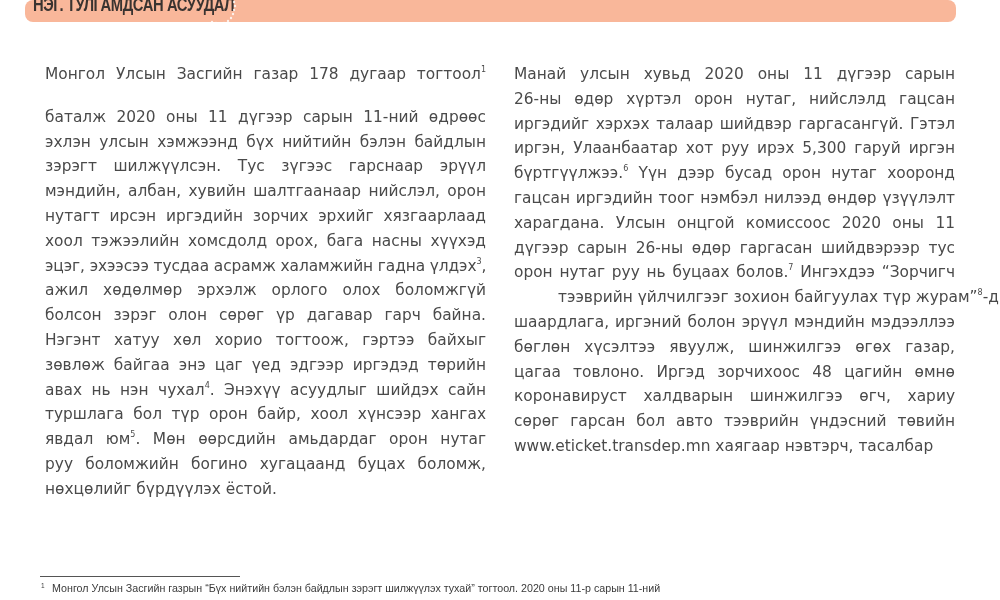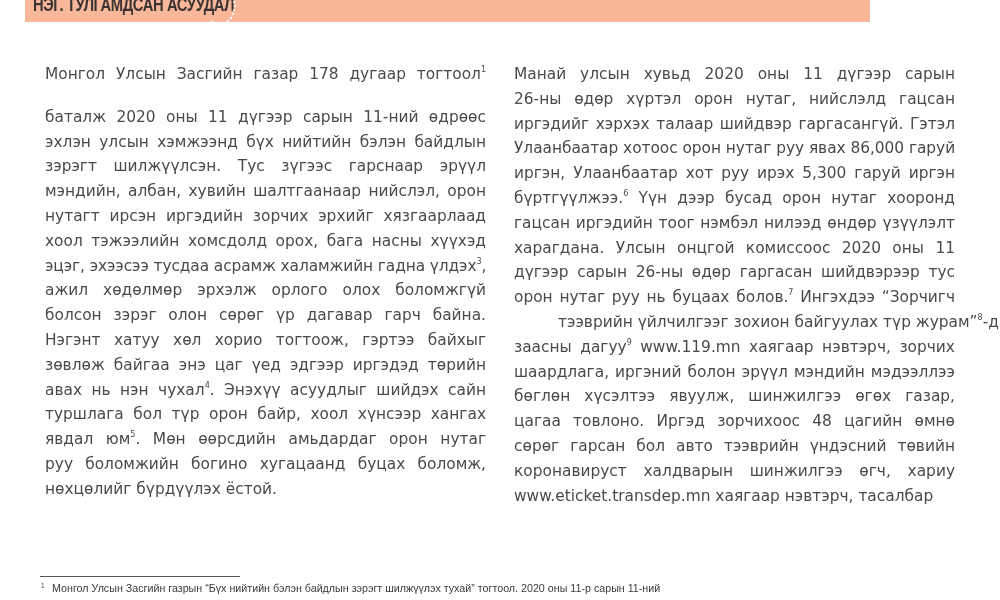--- a/index.html
+++ b/index.html
@@ -12,24 +12,25 @@
     height: 600px;
     position: relative;
     overflow: hidden;
     font-family: "DejaVu Sans", sans-serif;
     color: #4a4a4a;
   }
   .banner {
     position: absolute;
     left: 25px;
     top: 0;
-    width: 845px;
+    width: 931px;
     height: 22px;
     background: #f9b79a;
     overflow: hidden;
+    border-radius: 8px;
   }
   .banner-title {
     position: absolute;
     left: 8px;
     top: -5px;
     font-family: "Liberation Sans", sans-serif;
     font-weight: bold;
     font-size: 18px;
     letter-spacing: -0.5px;
     color: #3a3330;
@@ -130,33 +131,31 @@
     <span class="line" style="display: block;"><span>авах нь нэн чухал</span><sup>4</sup><span>. Энэхүү асуудлыг шийдэх сайн</span></span>
     <span class="line" style="display: block;"><span>туршлага бол түр орон байр, хоол хүнсээр хангах</span></span>
     <span class="line" style="display: block;"><span>явдал юм</span><sup>5</sup><span>. Мөн өөрсдийн амьдардаг орон нутаг</span></span>
     <span class="line" style="display: block;"><span>руу боломжийн богино хугацаанд буцах боломж,</span></span>
     <span class="line last" style="display: block;"><span>нөхцөлийг бүрдүүлэх ёстой.</span></span>
   </div>
 <div class="column col-right" id="col-right">
     <span class="line" style="display: block;"><span>Манай улсын хувьд 2020 оны 11 дүгээр сарын</span></span>
     <span class="line" style="display: block;"><span>26-ны өдөр хүртэл орон нутаг, нийслэлд гацсан</span></span>
     <span class="line" style="display: block;"><span>иргэдийг хэрхэх талаар шийдвэр гаргасангүй. Гэтэл</span></span>
-    <span class="line" style="display: block; letter-spacing: -0.0392157px;"><span>Улаанбаатар хотоос орон нутаг руу явах 86,000 гаруй</span></span>
     <span class="line" style="display: block;"><span>иргэн, Улаанбаатар хот руу ирэх 5,300 гаруй иргэн</span></span>
     <span class="line" style="display: block;"><span>бүртгүүлжээ.</span><sup>6</sup><span> Үүн дээр бусад орон нутаг хооронд</span></span>
     <span class="line" style="display: block;"><span>гацсан иргэдийн тоог нэмбэл нилээд өндөр үзүүлэлт</span></span>
     <span class="line" style="display: block;"><span>харагдана. Улсын онцгой комиссоос 2020 оны 11</span></span>
     <span class="line" style="display: block;"><span>дүгээр сарын 26-ны өдөр гаргасан шийдвэрээр тус</span></span>
     <span class="line" style="display: block;"><span>орон нутаг руу нь буцаах болов.</span><sup>7</sup><span> Ингэхдээ “Зорчигч</span></span>
     <span class="line" style="display: block; margin-left: 44px;"><span>тээврийн үйлчилгээг зохион байгуулах түр журам”</span><sup>8</sup><span>-д</span></span>
-    <span class="line" style="display: block;"><span>заасны дагуу</span><sup>9</sup><span> www.119.mn хаягаар нэвтэрч, зорчих</span></span>
     <span class="line" style="display: block;"><span>шаардлага, иргэний болон эрүүл мэндийн мэдээллээ</span></span>
     <span class="line" style="display: block;"><span>бөглөн хүсэлтээ явуулж, шинжилгээ өгөх газар,</span></span>
     <span class="line" style="display: block;"><span>цагаа товлоно. Иргэд зорчихоос 48 цагийн өмнө</span></span>
+    <span class="line" style="display: block;"><span>коронавируст халдварын шинжилгээ өгч, хариу</span></span>
     <span class="line" style="display: block;"><span>сөрөг гарсан бол авто тээврийн үндэсний төвийн</span></span>
-    <span class="line" style="display: block;"><span>коронавируст халдварын шинжилгээ өгч, хариу</span></span>
     <span class="line last" style="display: block;"><span>www.eticket.transdep.mn хаягаар нэвтэрч, тасалбар</span></span>
   </div>
 
 <div class="footnote-rule"></div>
 <div class="footnote">
   <sup>1</sup><span>Монгол Улсын Засгийн газрын “Бүх нийтийн бэлэн байдлын зэрэгт шилжүүлэх тухай” тогтоол. 2020 оны 11-р сарын 11-ний</span>
 </div>
 
 </body></html>

